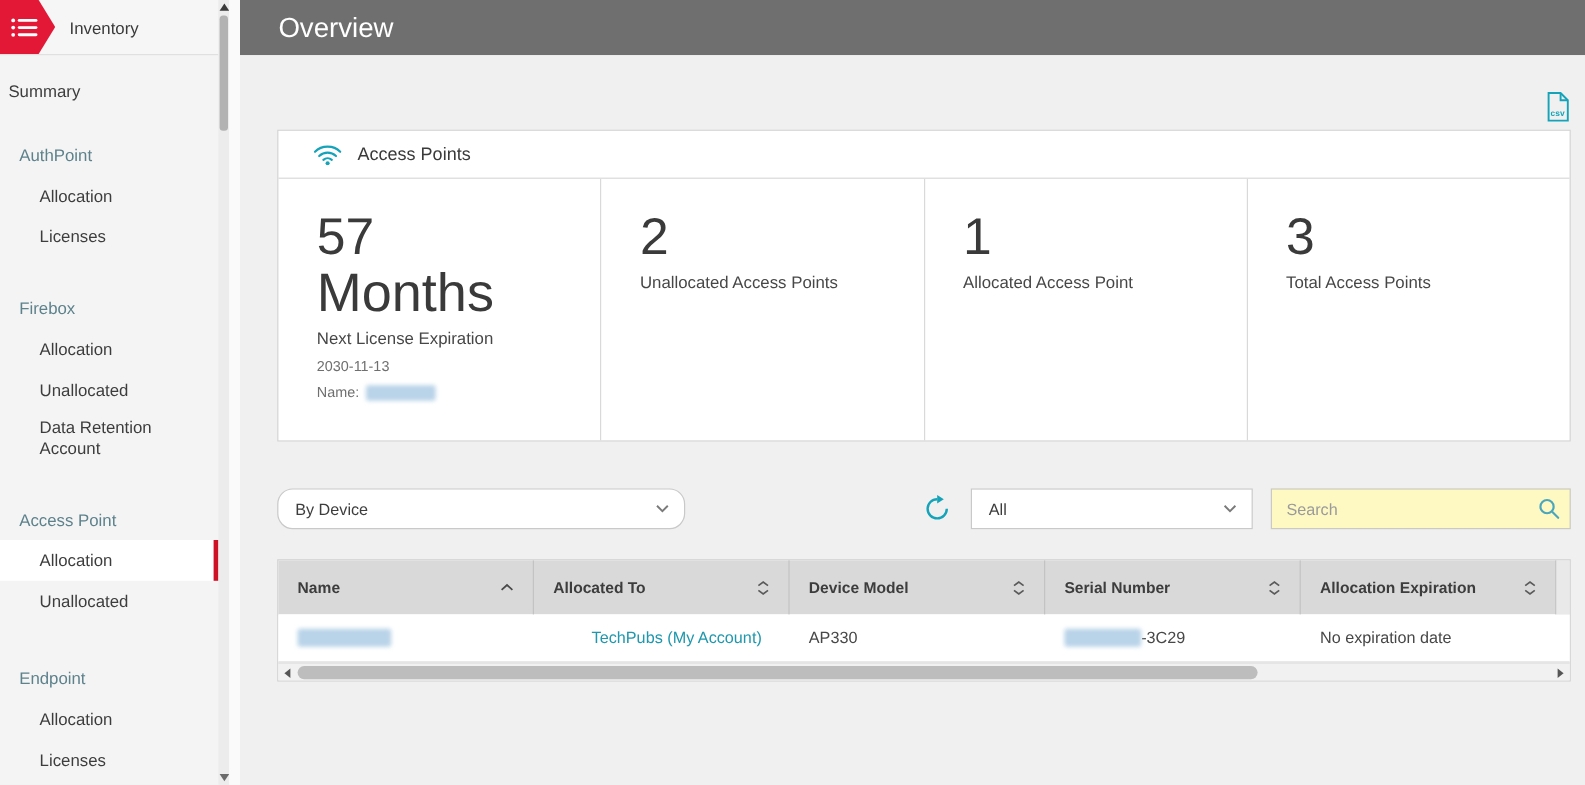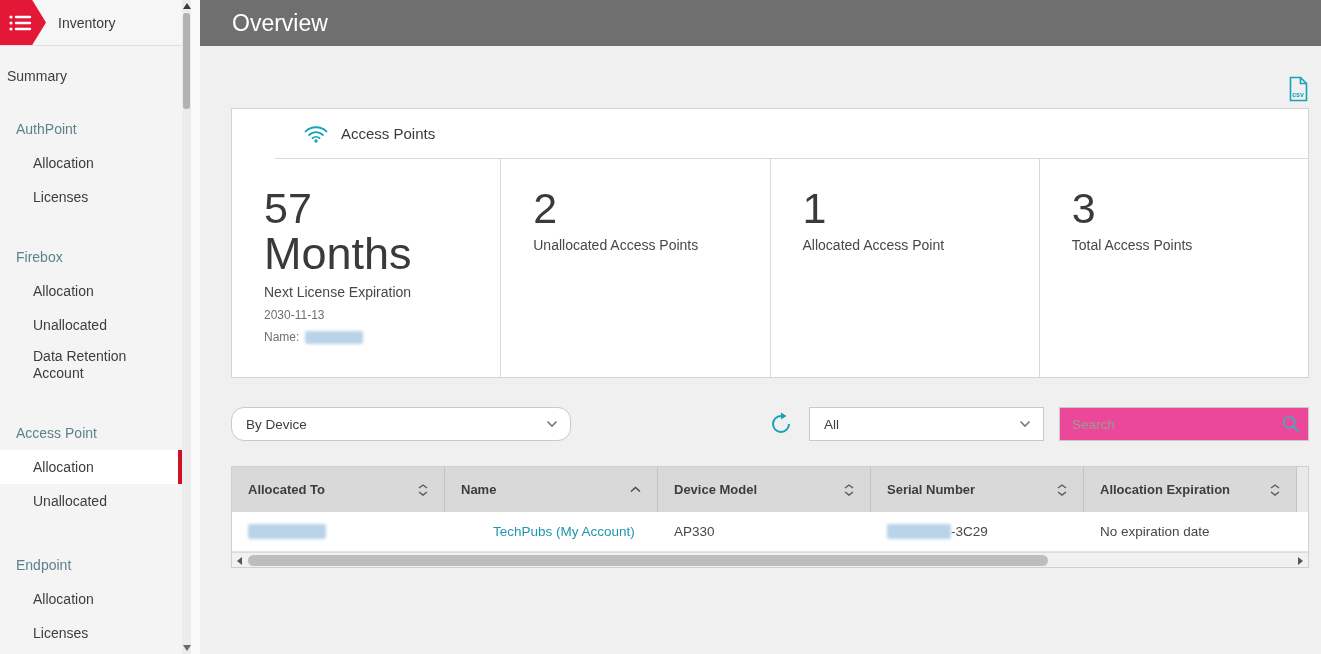--- a/index.html
+++ b/index.html
@@ -28,21 +28,21 @@
 
   
   .topbar { position:absolute; left:200px; top:0; width:1121px; height:46px; background:#6f6f6f; display:flex; align-items:center; }
   .topbar-title { color:#ffffff; font-size:23px; font-weight:400; margin-left:32px; }
 
   
   .content { position:absolute; left:200px; top:46px; width:1121px; height:608px; background:#f0f0f0; }
   .csv-btn { position:absolute; top:30px; right:12px; cursor:pointer; }
 
   .card { position:absolute; left:31px; top:62px; width:1078px; background:#ffffff; border:1px solid #d3d3d3; }
-  .card-header { height:50px; display:flex; align-items:center; padding-left:28px; border-bottom:1px solid #d9d9d9;margin-left:43px; }
+  .card-header { height:40px; display:flex; align-items:center; padding-left:28px; border-bottom:1px solid #d9d9d9; }
   .card-title { font-size:15px; color:#3a3a3a; margin-left:12px; }
   .stats { display:flex; height:218px; }
   .stat-cell { flex:1; padding:28px 10px 0 32px; }
   .stat-cell + .stat-cell { border-left:1px solid #d9d9d9; }
   .big-num { font-size:43px; font-weight:300; color:#3a3a3a; line-height:1.0; }
   .big-unit { font-size:45px; font-weight:300; color:#3a3a3a; line-height:1.05; }
   .stat-label { font-size:14px; color:#474747; margin-top:7px; }
   .stat-sub { font-size:12px; color:#6f6f6f; margin-top:8px; }
   .name-row { display:flex; align-items:center; gap:6px; }
 
@@ -51,21 +51,21 @@
   .redact.md { width:78px; height:15px; }
   .redact.sr { width:64px; height:15px; }
 
   
   .filter-row { position:absolute; left:31px; top:361px; width:1078px; height:34px; display:flex; align-items:center; }
   .select { height:34px; background:#fff; border:1px solid #c9c9c9; display:flex; align-items:center; justify-content:space-between; padding:0 12px 0 14px; font-size:13.5px; color:#3d3d3d; cursor:pointer; }
   .select.w340 { width:340px;border-radius:13px; }
   .select.w235 { width:235px; margin-left:16px; }
   .refresh { margin-left:auto; width:24px; height:24px; cursor:pointer; }
   .search-box { position:relative; width:250px; height:34px; margin-left:15px; }
-  .search-box input { width:100%; height:100%; border:1px solid #c9c9c9; background:#ec4899; padding:0 32px 0 12px; font-size:13.5px; color:#3d3d3d; font-family:"Liberation Sans",sans-serif; }
+  .search-box input { width:100%; height:100%; border:1px solid #c9c9c9; background:#fef9c3; padding:0 32px 0 12px; font-size:13.5px; color:#3d3d3d; font-family:"Liberation Sans",sans-serif; }
   .search-box input::placeholder { color:#9a9a9a; }
   .search-icon { position:absolute; right:8px; top:7px; }
 
   
   .table-wrap { position:absolute; left:31px; top:420px; width:1078px; background:#fff; border:1px solid #cfcfcf; }
   .thead { display:flex; height:45px; background:#d9d9d9; }
   .th { width:213px; display:flex; align-items:center; justify-content:space-between; padding:0 16px; font-size:13px; font-weight:700; color:#3d3d3d; border-right:1px solid #c3c3c3; cursor:pointer; }
   .th-gutter { flex:1; background:#e9e9e9; }
   .trow { display:flex; height:40px; background:#fff; border-bottom:1px solid #e4e4e4; }
   .td { width:213px; display:flex; align-items:center; padding:0 16px; font-size:13.5px; color:#474747; }
@@ -209,35 +209,35 @@
           <circle cx="8.2" cy="8.2" r="5.5" fill="none" stroke="#4aa6bd" stroke-width="1.8"></circle>
           <line x1="12.5" y1="12.5" x2="17.5" y2="17.5" stroke="#4aa6bd" stroke-width="1.8" stroke-linecap="round"></line>
         </svg>
       </div>
     </div>
   </div>
 
   <div class="table-wrap">
     <div class="thead">
       <div class="th">
-        <span>Allocated To</span>
-        <span class="sort-stack">
-          <svg width="10" height="5" viewBox="0 0 10 5">
-              <path d="M1 4 L5 1 L9 4" fill="none" stroke="#5a5a5a" stroke-width="1.4"></path>
-            </svg>
-          <svg width="10" height="5" viewBox="0 0 10 5">
-              <path d="M1 1 L5 4 L9 1" fill="none" stroke="#5a5a5a" stroke-width="1.4"></path>
-            </svg>
-        </span>
-      </div>
-      <div class="th">
         <span>Name</span>
         <svg width="11" height="7" viewBox="0 0 11 7">
           <path d="M1 5.5 L5.5 1.5 L10 5.5" fill="none" stroke="#4a4a4a" stroke-width="1.5"></path>
         </svg>
+      </div>
+      <div class="th">
+        <span>Allocated To</span>
+        <span class="sort-stack">
+          <svg width="10" height="5" viewBox="0 0 10 5">
+              <path d="M1 4 L5 1 L9 4" fill="none" stroke="#5a5a5a" stroke-width="1.4"></path>
+            </svg>
+          <svg width="10" height="5" viewBox="0 0 10 5">
+              <path d="M1 1 L5 4 L9 1" fill="none" stroke="#5a5a5a" stroke-width="1.4"></path>
+            </svg>
+        </span>
       </div>
       <div class="th">
         <span>Device Model</span>
         <span class="sort-stack">
           <svg width="10" height="5" viewBox="0 0 10 5">
               <path d="M1 4 L5 1 L9 4" fill="none" stroke="#5a5a5a" stroke-width="1.4"></path>
             </svg>
           <svg width="10" height="5" viewBox="0 0 10 5">
               <path d="M1 1 L5 4 L9 1" fill="none" stroke="#5a5a5a" stroke-width="1.4"></path>
             </svg>

